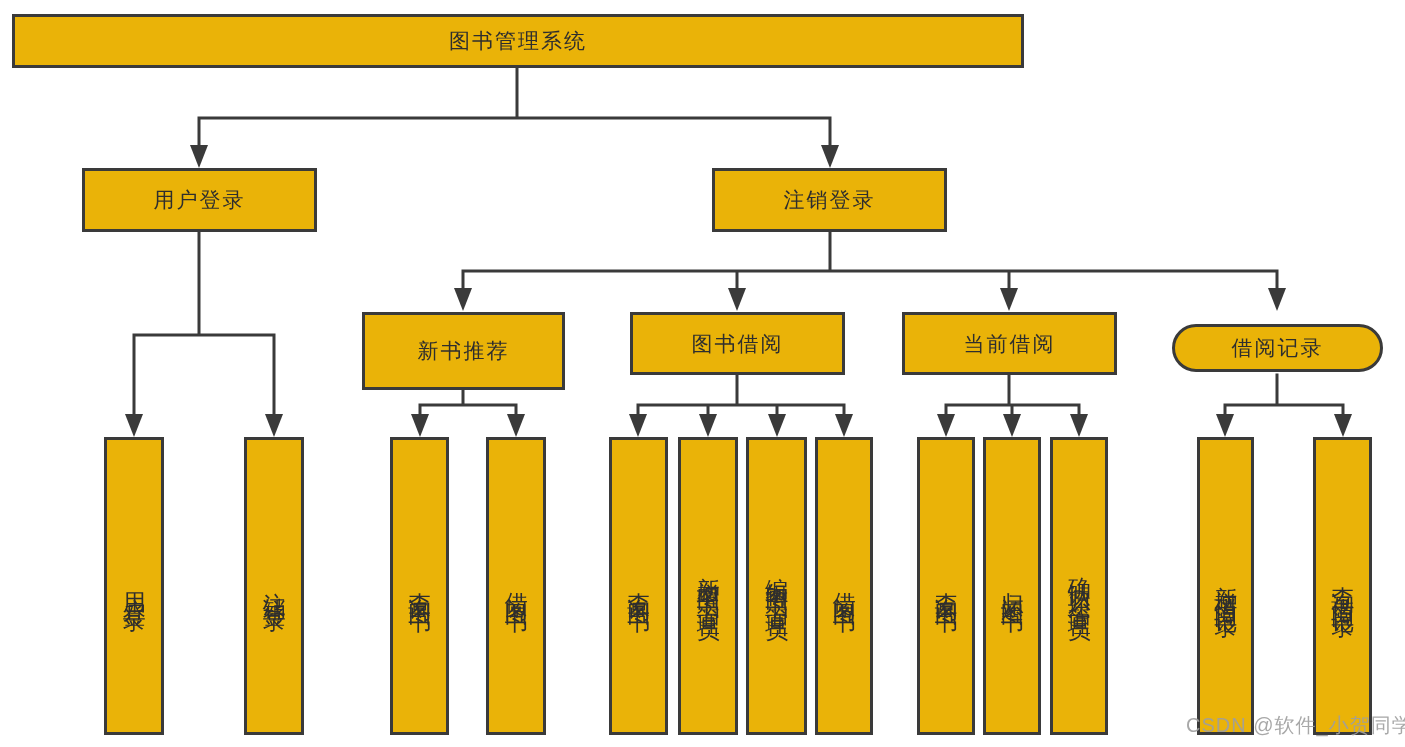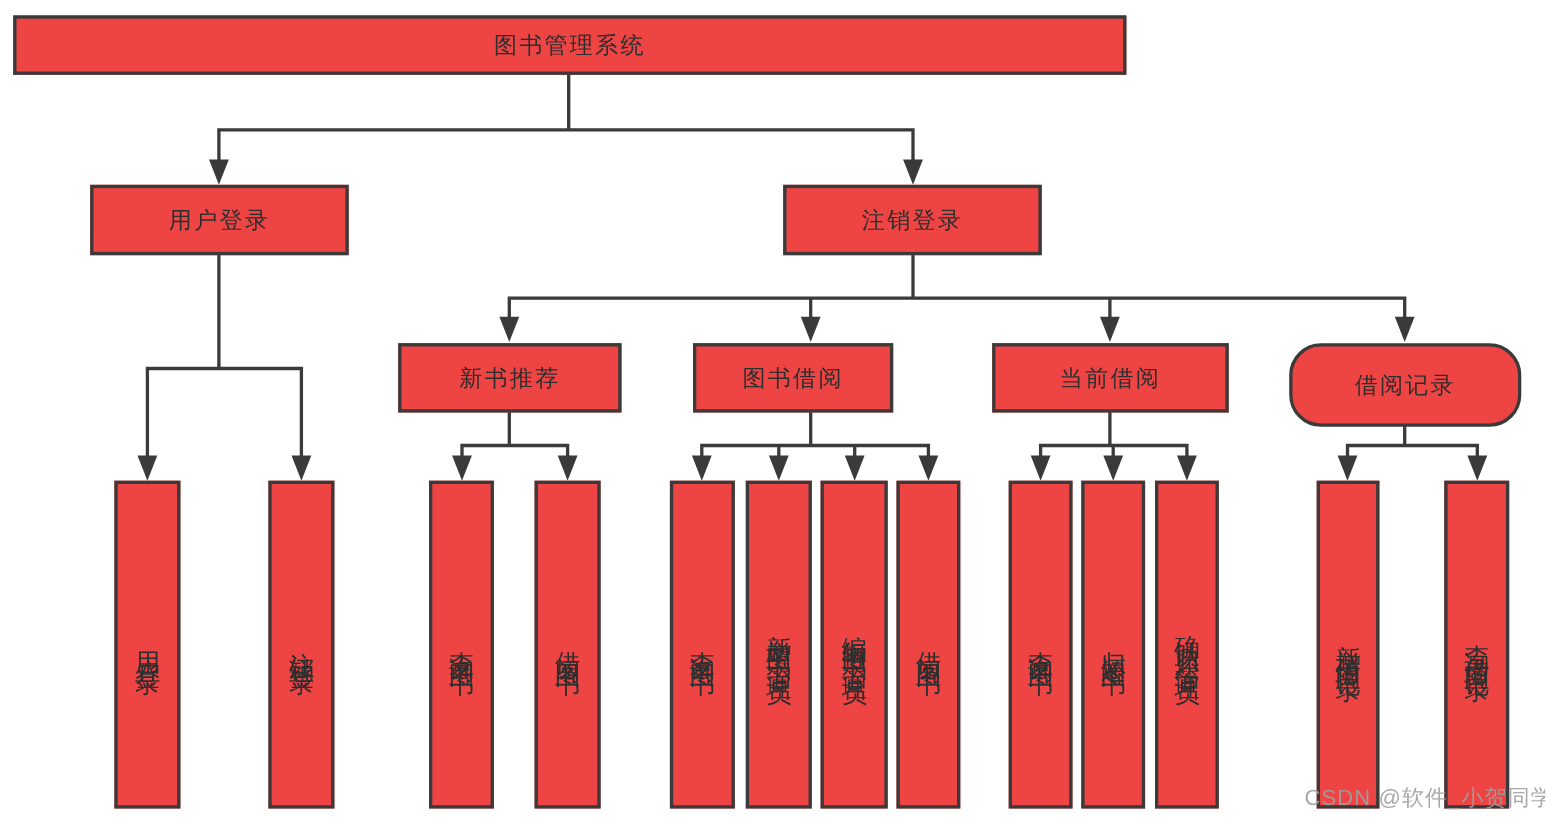--- a/index.html
+++ b/index.html
@@ -15,21 +15,21 @@
     background:var(--bg);
     font-family:"Liberation Sans","DejaVu Sans",sans-serif;
     overflow:hidden;
   }
   .wires{position:absolute;left:0;top:0;z-index:0;}
   .wires path{stroke:var(--line);stroke-width:3;fill:none;stroke-linecap:square;}
   .wires polygon{fill:var(--line);stroke:none;}
   .node{
     position:absolute;box-sizing:border-box;
     border:3px solid var(--line);
-    background:#ef4444;color:var(--text);
+    background:#eab308;color:var(--text);
     display:flex;align-items:center;justify-content:center;
     z-index:1;
   }
   .hbox{font-size:21px;letter-spacing:2px;white-space:nowrap;}
   .vbox .vtext{
     writing-mode:vertical-rl;
     text-orientation:mixed;
     font-size:23px;
     letter-spacing:6px;
     line-height:1.1;
@@ -94,30 +94,30 @@
     <span>图书管理系统</span>
   </div>
 
   <div class="node hbox" style="left:82px;top:168px;width:235px;height:64px;">
     <span>用户登录</span>
   </div>
   <div class="node hbox" style="left:712px;top:168px;width:235px;height:64px;">
     <span>注销登录</span>
   </div>
 
-  <div class="node hbox" style="left:362px;top:312px;width:203px;height:63px;">
+  <div class="node hbox" style="left:362px;top:312px;width:203px;height:78px;">
     <span>新书推荐</span>
   </div>
-  <div class="node hbox" style="left:630px;top:312px;width:182px;height:63px;">
+  <div class="node hbox" style="left:630px;top:312px;width:215px;height:63px;">
     <span>图书借阅</span>
   </div>
   <div class="node hbox" style="left:902px;top:312px;width:215px;height:63px;font-family:Liberation Serif, serif;">
     <span>当前借阅</span>
   </div>
-  <div class="node hbox" style="left:1172px;top:312px;width:211px;height:76px;border-radius:29px;">
+  <div class="node hbox" style="left:1172px;top:324px;width:211px;height:48px;border-radius:29px;">
     <span>借阅记录</span>
   </div>
 
   <div class="node vbox" style="left:104px;top:437px;width:60px;height:298px;">
     <span class="vtext">用户登录</span>
   </div>
   <div class="node vbox" style="left:244px;top:437px;width:60px;height:298px;">
     <span class="vtext">注销登录</span>
   </div>
 

